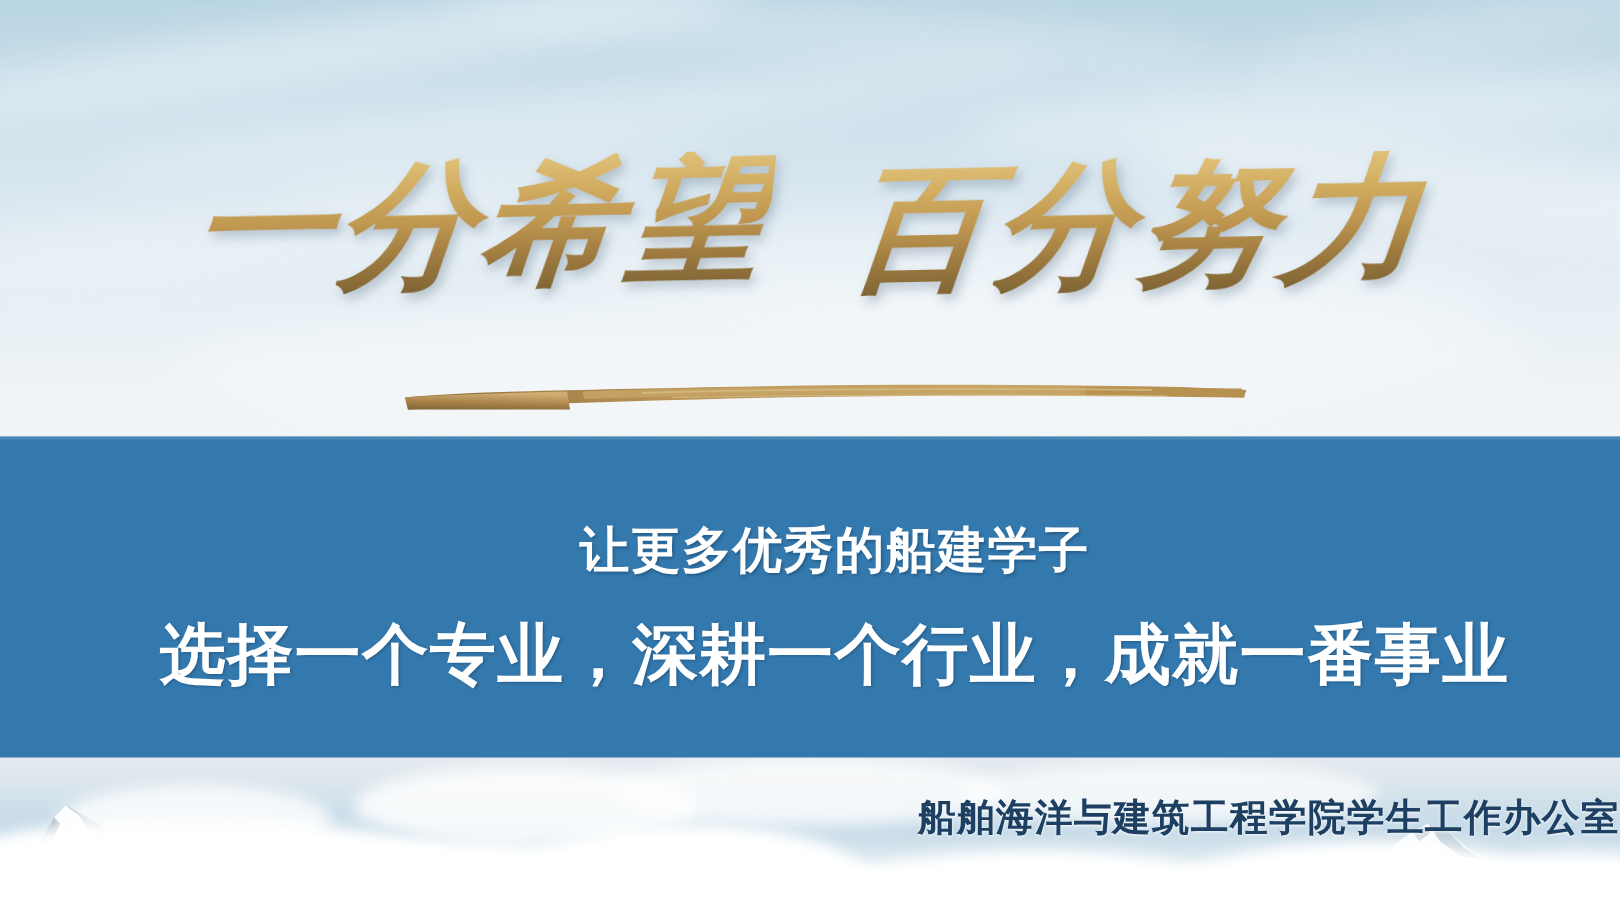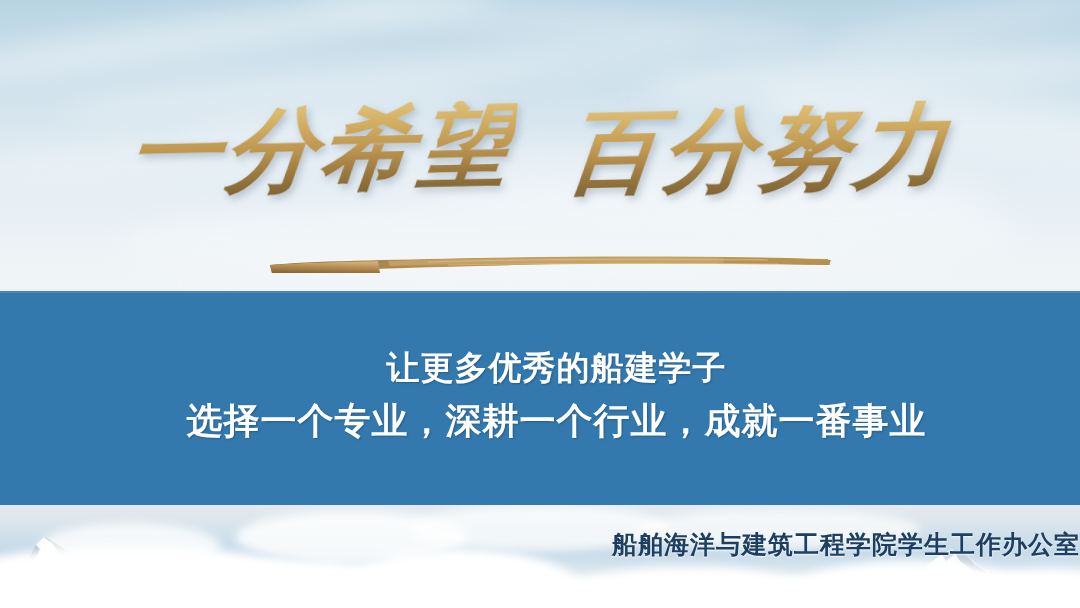--- a/index.html
+++ b/index.html
@@ -124,21 +124,21 @@
   .band-line {
     color: #ffffff;
     font-family: "Liberation Serif", "DejaVu Serif", serif;
     font-weight: bold;
     white-space: nowrap;
     text-shadow: 1px 1px 2px rgba(20,60,95,0.45);
     letter-spacing: 1px;
     padding-left: 33px;
   }
   .band-line-1 { font-size: 33px; line-height: 44px; }
-  .band-line-2 { font-size: 36px; line-height: 50px; margin-top: 6px; }
+  .band-line-2 { font-size: 44px; line-height: 50px; margin-top: 22px; }
 
   
   .footer-scene {
     position: absolute;
     left: 0;
     top: 505px;
     width: 1080px;
     height: 103px;
     overflow: hidden;
     background: linear-gradient(to bottom,

